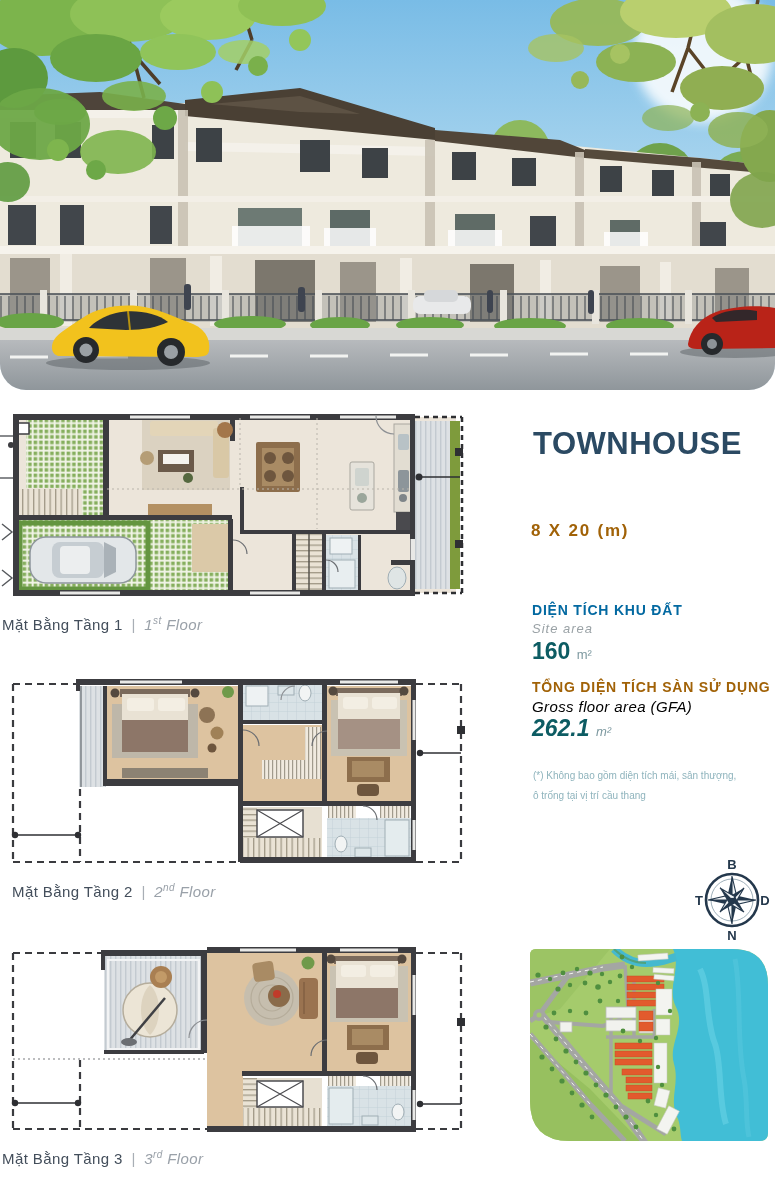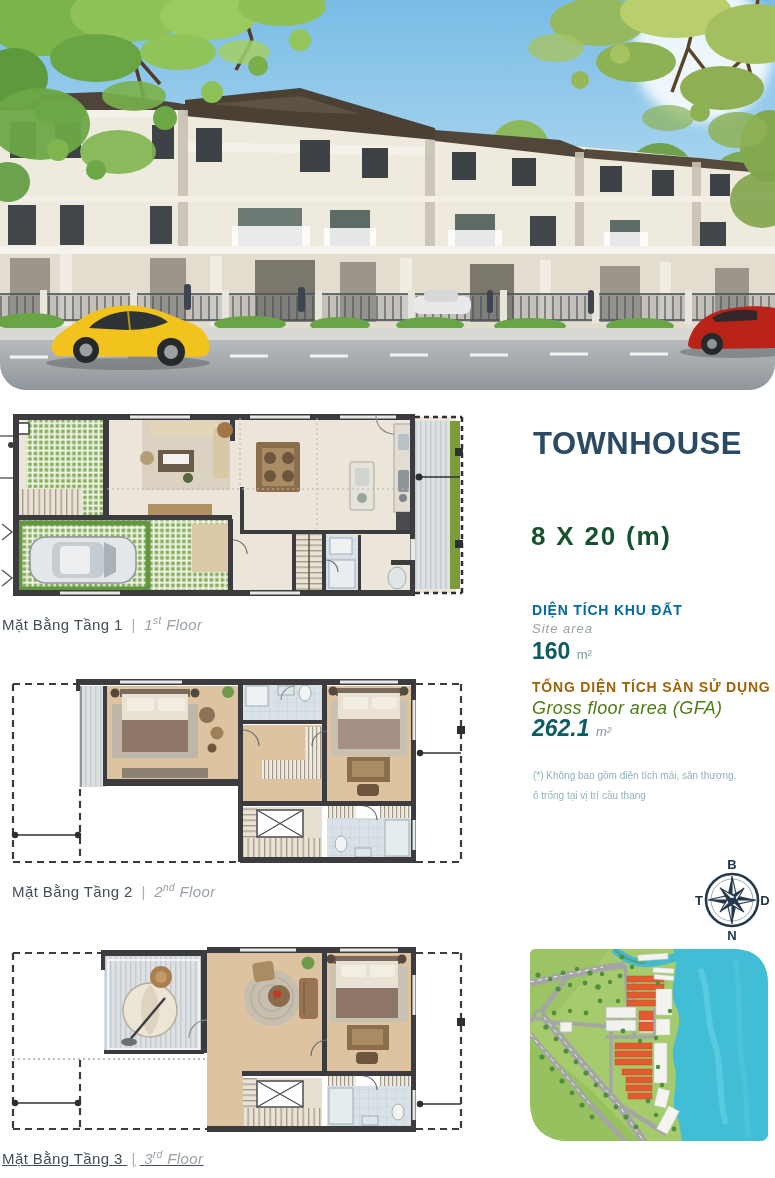--- a/index.html
+++ b/index.html
@@ -671,35 +671,35 @@
       <path d="M363,1076 A14,14 0 0,1 377,1090"></path>
       <path d="M207,1020 A18,18 0 0,0 189,1038" stroke="#8d9094"></path>
     </g>
   </g>
 </svg>
 
 <div class="abs cap" style="left:2px;top:615px;">Mặt Bằng Tầng 1 <span class="bar">|</span> <span class="en">1<sup>st</sup> Floor</span></div>
 
 <div class="abs cap" style="left:12px;top:882px;">Mặt Bằng Tầng 2 <span class="bar">|</span> <span class="en">2<sup>nd</sup> Floor</span></div>
 
-<div class="abs cap" style="left:2px;top:1149px;text-decoration:underline;">Mặt Bằng Tầng 3 <span class="bar">|</span> <span class="en">3<sup>rd</sup> Floor</span></div>
+<div class="abs cap" style="left:2px;top:1149px;">Mặt Bằng Tầng 3 <span class="bar">|</span> <span class="en">3<sup>rd</sup> Floor</span></div>
 
 <div class="abs" style="left:533px;top:426px;font-size:31px;font-weight:800;letter-spacing:0.5px;color:#2b4a63;text-align:center;">TOWNHOUSE</div>
 
-<div class="abs" style="left:531px;top:521px;font-size:26px;font-weight:800;letter-spacing:1.8px;color:#14532d;">8 X 20 (m)</div>
+<div class="abs" style="left:531px;top:521px;font-size:17px;font-weight:800;letter-spacing:1.8px;color:#a16207;">8 X 20 (m)</div>
 
 <div class="abs" style="left:532px;top:602px;font-size:14px;font-weight:700;letter-spacing:0.8px;color:#0369a1;white-space:nowrap;">DIỆN TÍCH KHU ĐẤT</div>
 
 <div class="abs" style="left:532px;top:621px;font-size:13px;font-style:italic;letter-spacing:1px;color:#9aa2a6;">Site area</div>
 
 <div class="abs" style="left:532px;top:638px;font-size:23px;font-weight:800;color:#0d5c63;">160 <span style="font-size:13px;font-weight:400;color:#7d99a0;">m²</span></div>
 
 <div class="abs" style="left:532px;top:679px;font-size:14px;font-weight:700;letter-spacing:0.8px;color:#a16207;white-space:nowrap;">TỔNG DIỆN TÍCH SÀN SỬ DỤNG</div>
 
-<div class="abs" style="left:532px;top:698px;font-size:18px;font-style:italic;letter-spacing:0.4px;color:#4d7c0f;text-align:center;">Gross floor area (GFA)</div>
+<div class="abs" style="left:532px;top:698px;font-size:15px;font-style:italic;letter-spacing:0.4px;color:#000000;text-align:center;">Gross floor area (GFA)</div>
 
 <div class="abs" style="left:532px;top:715px;font-size:23px;font-weight:800;color:#0d5c63;font-style:italic;">262.1 <span style="font-size:13px;font-weight:400;color:#7d99a0;">m²</span></div>
 
 <div class="abs" style="left:533px;top:766px;font-size:10px;line-height:20px;color:#8fb4bd;">(*) Không bao gồm diện tích mái, sân thượng,<br>ô trống tại vị trí cầu thang</div>
 
 <svg class="abs" style="left:694px;top:860px;" width="78" height="80" viewBox="0 0 78 80" xmlns="http://www.w3.org/2000/svg">
   <g transform="translate(38,40)">
     <circle r="26" fill="none" stroke="#24384c" stroke-width="2.6"></circle>
     <circle r="21" fill="none" stroke="#9fb0ba" stroke-width="1"></circle>
     <g>

